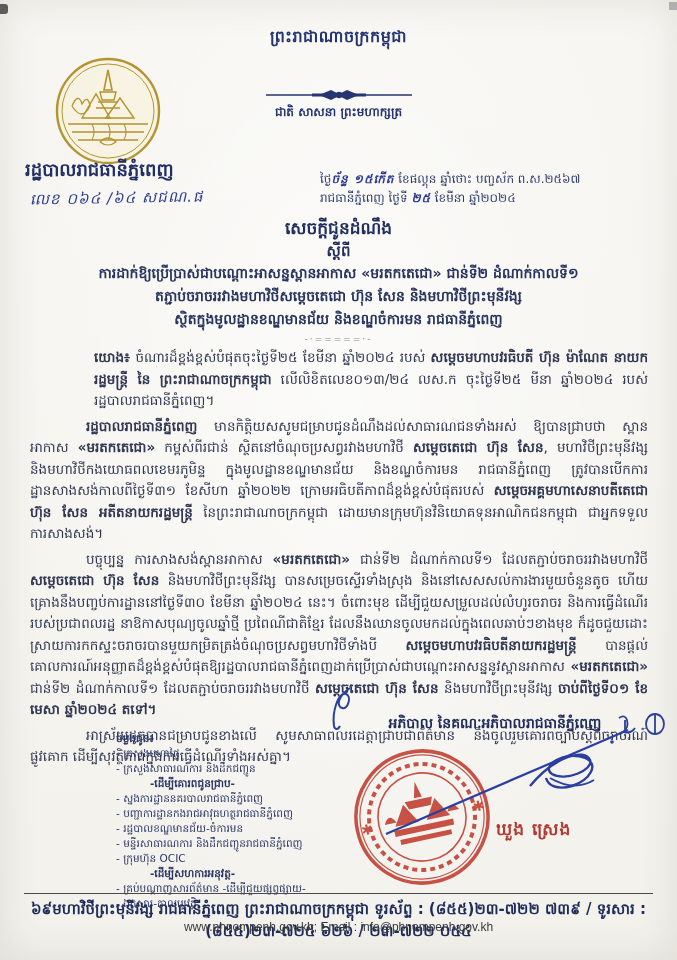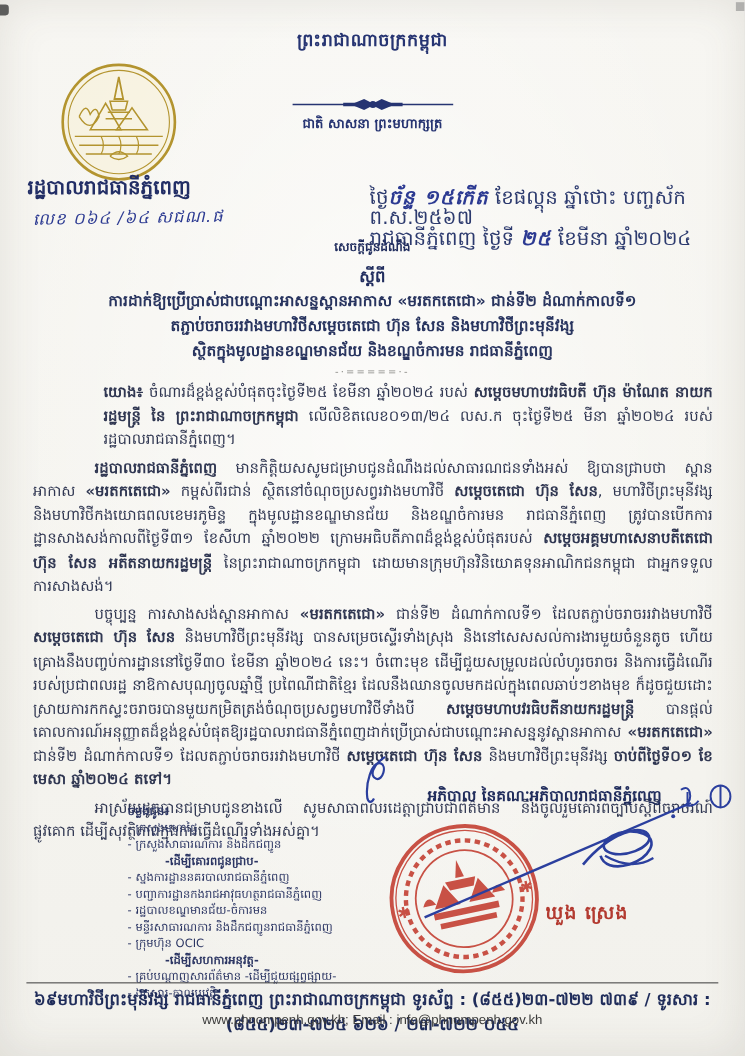--- a/index.html
+++ b/index.html
@@ -13,24 +13,24 @@
     box-shadow:inset 0 0 40px rgba(80,75,60,.12);
   }
   .abs{position:absolute;}
   .center{left:0;right:0;text-align:center;}
   .b{font-weight:bold;margin-top:16px;}
   
   .motto1{top:26px;font-size:16px;font-weight:bold;color:#263472;letter-spacing:.5px;}
   .motto2{top:56px;font-size:12px;font-weight:bold;color:#263472;margin-top:48px;}
   .issuer{left:25px;top:158px;font-size:18px;font-weight:bold;color:#222e66;}
   .refno{left:30px;top:188px;font-size:15px;color:#2c3a92;font-style:italic;transform:rotate(-1deg);letter-spacing:1px;}
-  .dateblock{left:336px;top:170px;width:330px;font-size:18px;line-height:19px;color:#2c3a6e;}
+  .dateblock{left:320px;top:170px;width:330px;font-size:12px;line-height:19px;color:#2c3a6e;}
   .hand{color:#2c3a92;font-style:italic;font-weight:bold;letter-spacing:1px;}
   
-  .doctype{top:217px;font-size:11px;font-weight:bold;color:#212d5e;}
+  .doctype{top:217px;font-size:17px;font-weight:bold;color:#212d5e;}
   .about{top:241px;font-size:15px;font-weight:bold;color:#212d5e;}
   .subj{font-size:14px;font-weight:bold;color:#28345f;}
   .subj1{top:264px;} .subj2{top:287px;} .subj3{top:310px;}
   .divider2{top:334px;left:0;right:0;text-align:center;color:#8a8a86;font-size:9px;letter-spacing:2px;}
   
   .bodytext{left:30px;top:347px;width:618px;font-size:13.5px;line-height:21.5px;text-align:justify;color:#303752;}
   .bodytext p{margin:0 0 4px 0;}
   .p-ref{margin-left:64px !important;}
   .p-ind{text-indent:56px;}
   

